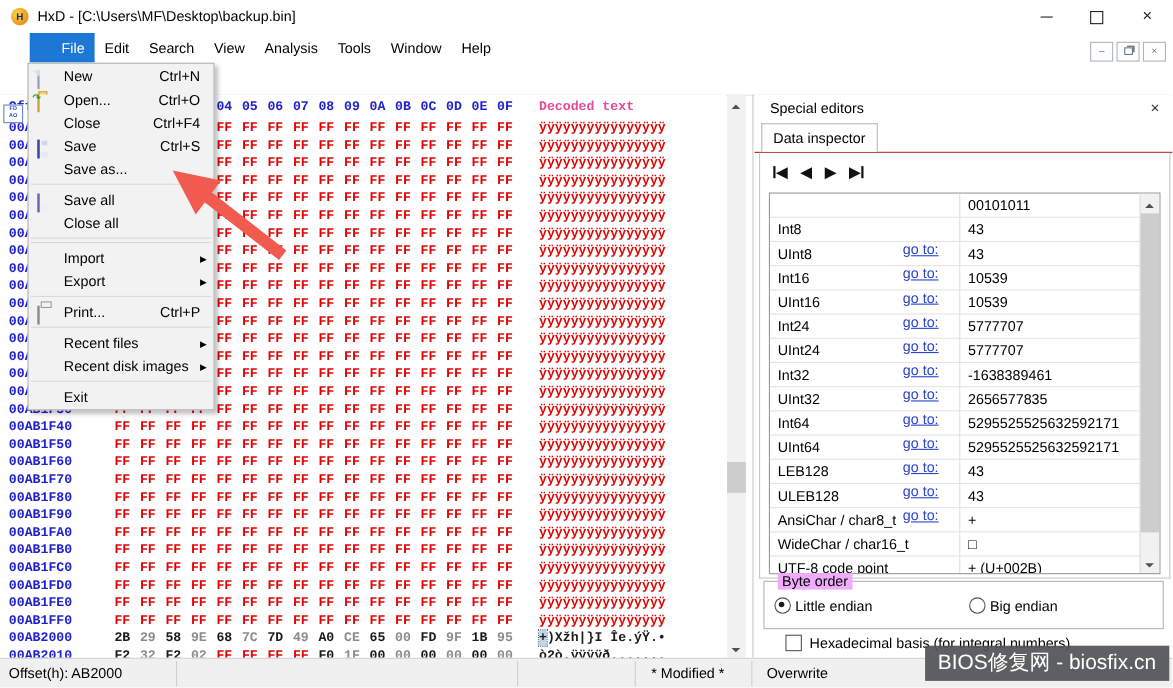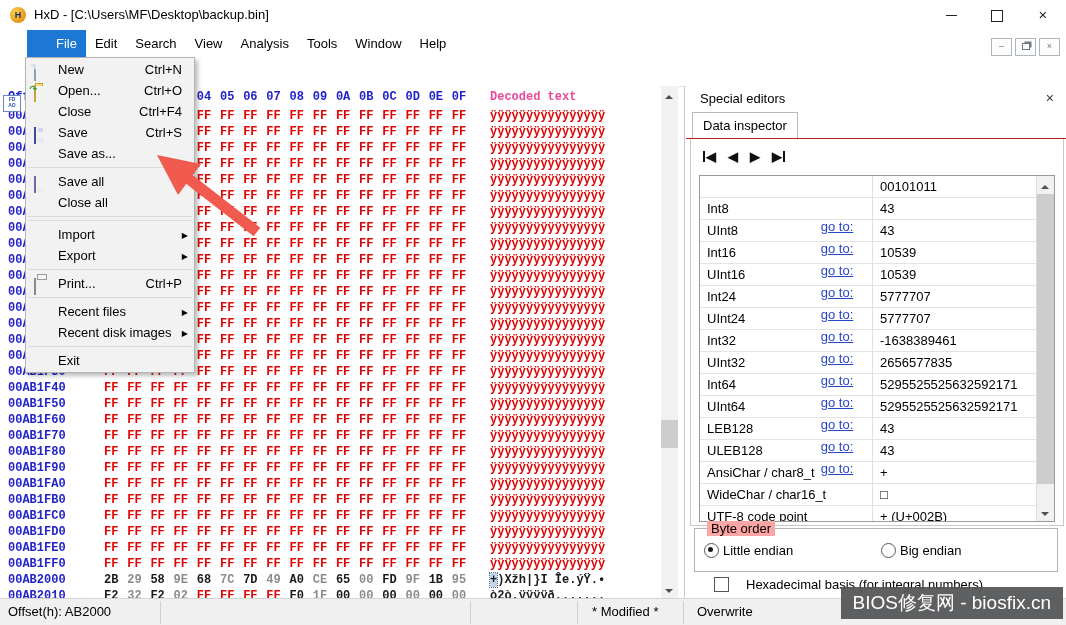--- a/index.html
+++ b/index.html
@@ -81,25 +81,25 @@
   .insptable{position:absolute;left:8px;top:36px;width:354px;height:345px;border:1px solid #9a9a9a;
              overflow:hidden;background:#fff;}
   .insp-row{position:relative;height:21px;line-height:21px;border-bottom:1px solid #e4e4e4;}
   .insp-label{position:absolute;left:0;top:0;width:165px;height:21px;padding-left:7px;overflow:hidden;}
   .insp-label.sel{background:#0078d7;color:#fff;}
   .insp-goto{position:absolute;left:108px;top:0;width:58px;text-align:center;color:#2945cc;text-decoration:underline;margin-top:18px;}
   .insp-value{position:absolute;left:180px;top:0;right:18px;overflow:hidden;white-space:nowrap;}
   .coldiv{position:absolute;left:172px;top:0;bottom:0;width:1px;background:#e0e0e0;}
   .insp-sb{position:absolute;right:0;top:0;width:17px;height:100%;background:#f1f1f1;border-left:1px solid #dcdcdc;}
   .fieldset{left:694px;top:528px;width:362px;height:42px;border:1px solid #b5b5b5;}
-  .legend{position:absolute;left:12px;top:-8px;background:#fca5a5;padding:0 4px;}
+  .legend{position:absolute;left:12px;top:-8px;background:#f0abfc;padding:0 4px;}
   .radio{position:absolute;top:14px;display:flex;align-items:center;gap:4px;}
   .rdot{width:13px;height:13px;border:1px solid #555;border-radius:50%;position:relative;background:#fff;}
   .rdot.on::after{content:"";position:absolute;left:3px;top:3px;width:5px;height:5px;border-radius:50%;background:#1a1a1a;}
-  .checkrow{left:690px;top:577px;display:flex;align-items:center;gap:17px;position:absolute;padding-left:24px;}
+  .checkrow{left:690px;top:577px;display:flex;align-items:center;gap:7px;position:absolute;padding-left:24px;}
   .cbox{width:13px;height:13px;border:1px solid #555;background:#fff;}
 
   
   .popup{left:25px;top:57px;width:168px;background:#f2f2f2;border:1px solid #b4b4b4;
          box-shadow:3px 3px 4px rgba(0,0,0,0.25);z-index:50;padding:1px 0;}
   .pi{position:relative;height:21px;line-height:21px;padding-left:32px;cursor:default;}
   .pi .sc{position:absolute;right:12px;top:0;}
   .pi .sub{position:absolute;right:6px;top:1px;font-size:8px;}
   .pi.disabled{color:#a6a6a6;}
   .psep{height:1px;background:#d9d9d9;margin:3px 2px;}

